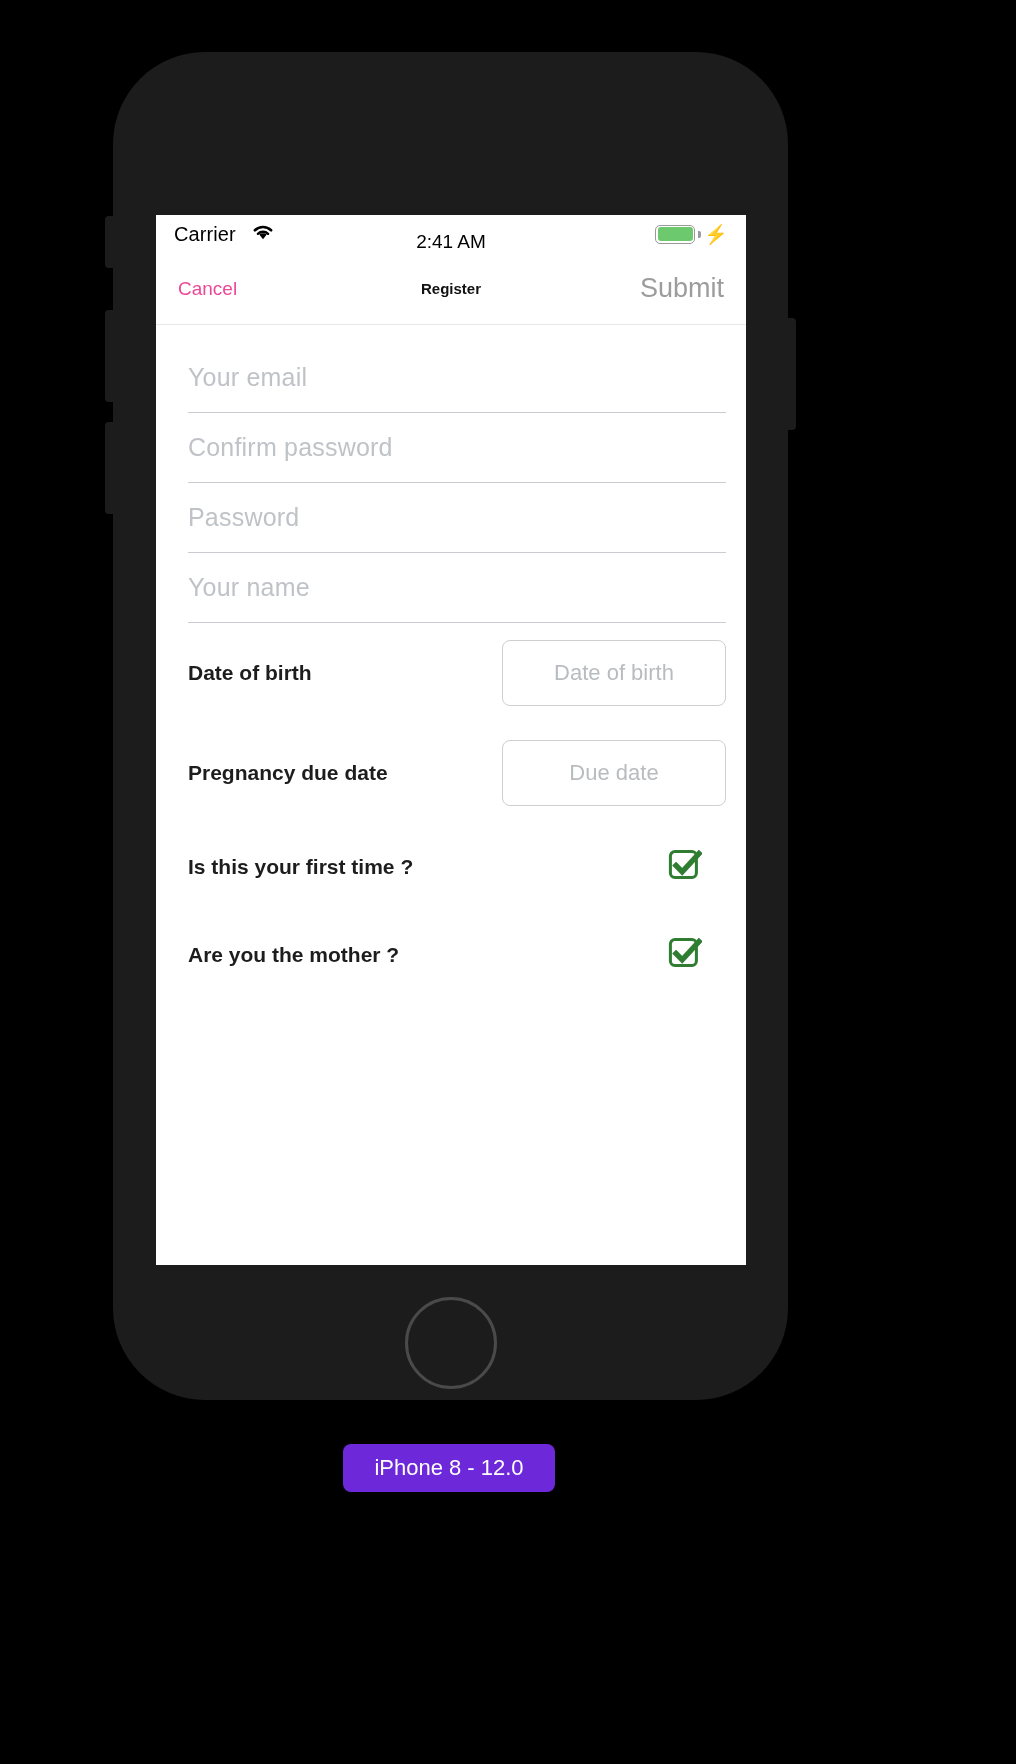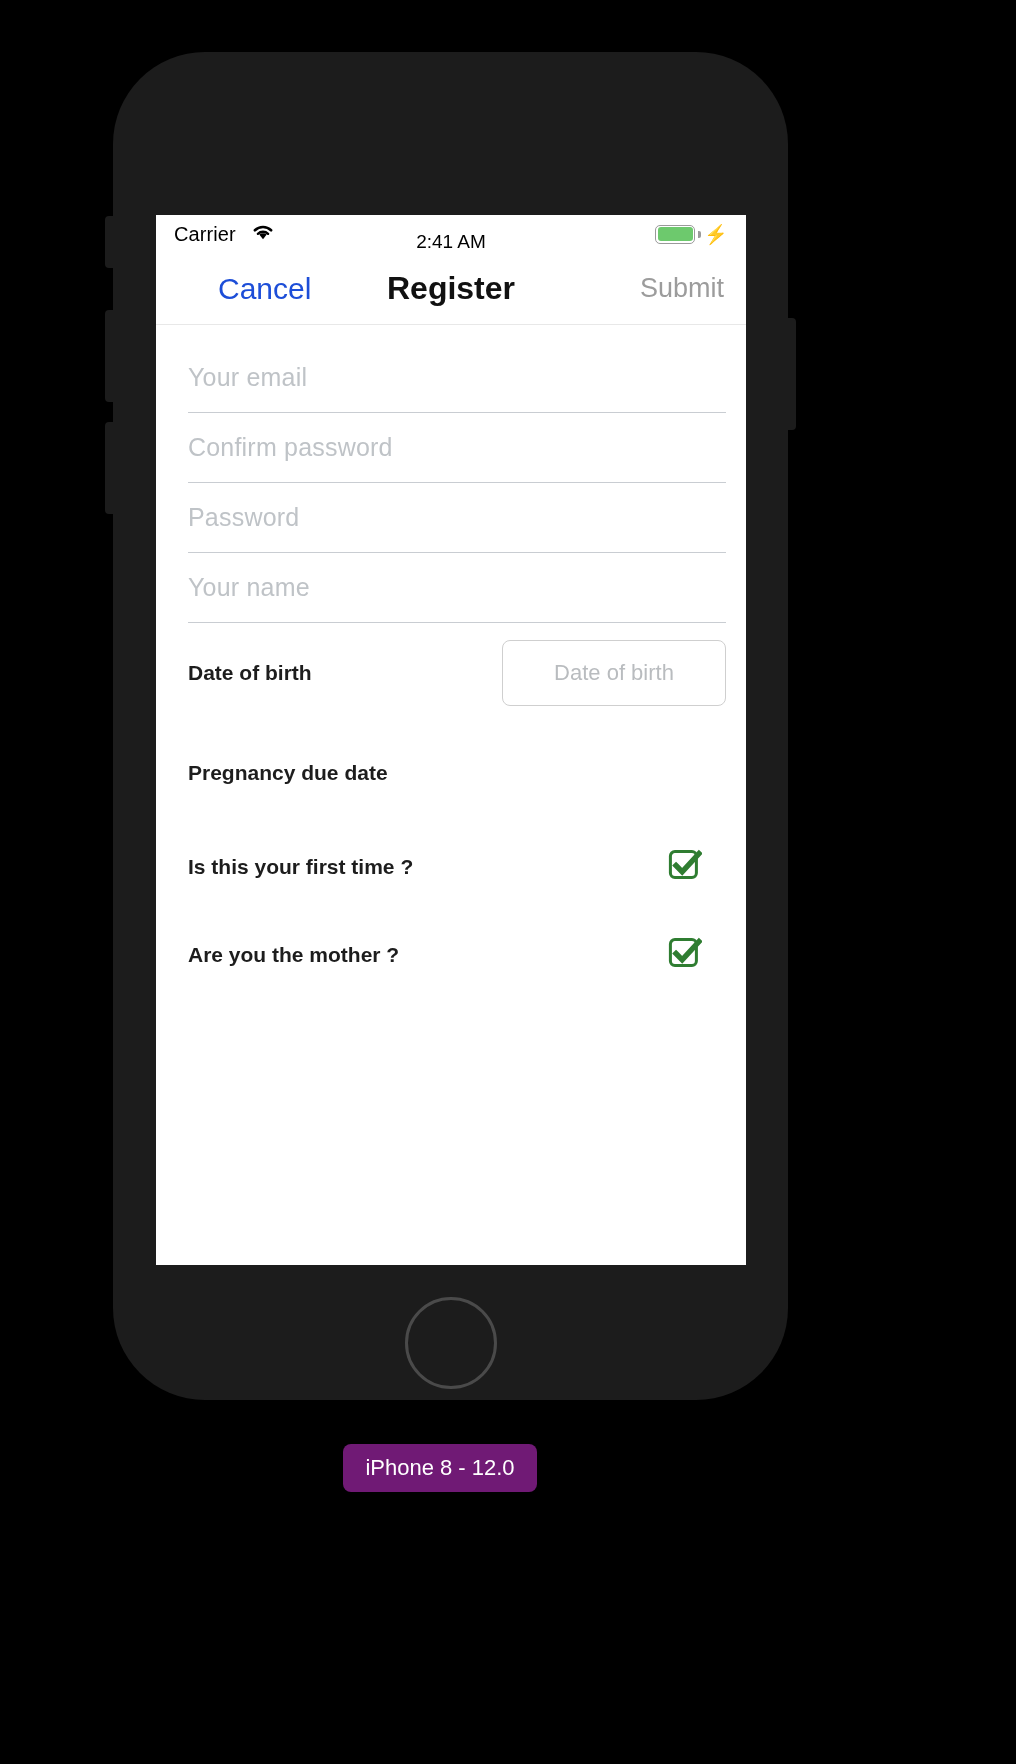--- a/index.html
+++ b/index.html
@@ -92,25 +92,25 @@
 
   
   .navbar {
     position:relative;
     height:72px;
     display:flex; align-items:center;
     padding:0 22px;
     border-bottom:1px solid #e8e8e8;
     background:#fff;
   }
-  .nav-cancel { font-size:30px; color:#1d4ed8;margin-left:40px; }
+  .nav-cancel { font-size:19px; color:#ec4899; }
   .nav-title {
     position:absolute; left:0; right:0; top:0; bottom:0;
     display:flex; align-items:center; justify-content:center;
-    font-size:32px; font-weight:bold; color:#111;
+    font-size:15px; font-weight:bold; color:#111;
     pointer-events:none;
   }
   .nav-submit {
     margin-left:auto;
     font-size:27px; color:#9c9c9c;
     position:relative; z-index:2;
   }
 
   
   .form { padding:18px 20px 0 32px; }
@@ -158,22 +158,22 @@
     left:405px; top:1297px;
     width:92px; height:92px;
     border:3px solid #4a4a4a;
     border-radius:50%;
   }
 
   
   .caption {
     position:absolute;
     left:343px; top:1444px;
-    width:194px; height:48px;
-    background:#701a75;
+    width:212px; height:48px;
+    background:#6d28d9;
     border-radius:8px;
     display:flex; align-items:center; justify-content:center;
   }
   .caption span { font-size:22px; color:#ffffff; }
 </style>
 </head>
 <body>
 
 <div class="stage">
 
@@ -238,20 +238,23 @@
 
       <div class="date-row">
         <span class="row-label">Date of birth</span>
         <div class="date-box">
           <span class="ph">Date of birth</span>
         </div>
       </div>
 
       <div class="date-row">
         <span class="row-label">Pregnancy due date</span>
+        <div class="date-box">
+          <span class="ph">Due date</span>
+        </div>
       </div>
 
       <div class="check-row">
         <span class="row-label">Is this your first time ?</span>
         <div class="checkbox-wrap">
           <span>
             <svg width="34" height="34" viewBox="0 0 34 34">
               <rect x="2.4" y="3.6" width="26" height="26" rx="4.5" fill="#ffffff" stroke="#2f7d31" stroke-width="3"></rect>
               <path d="M8 17.5 L14.2 23.8 L31 5.6" stroke="#2f7d31" stroke-width="5.4" fill="none" stroke-linecap="square" stroke-linejoin="miter"></path>
             </svg>

